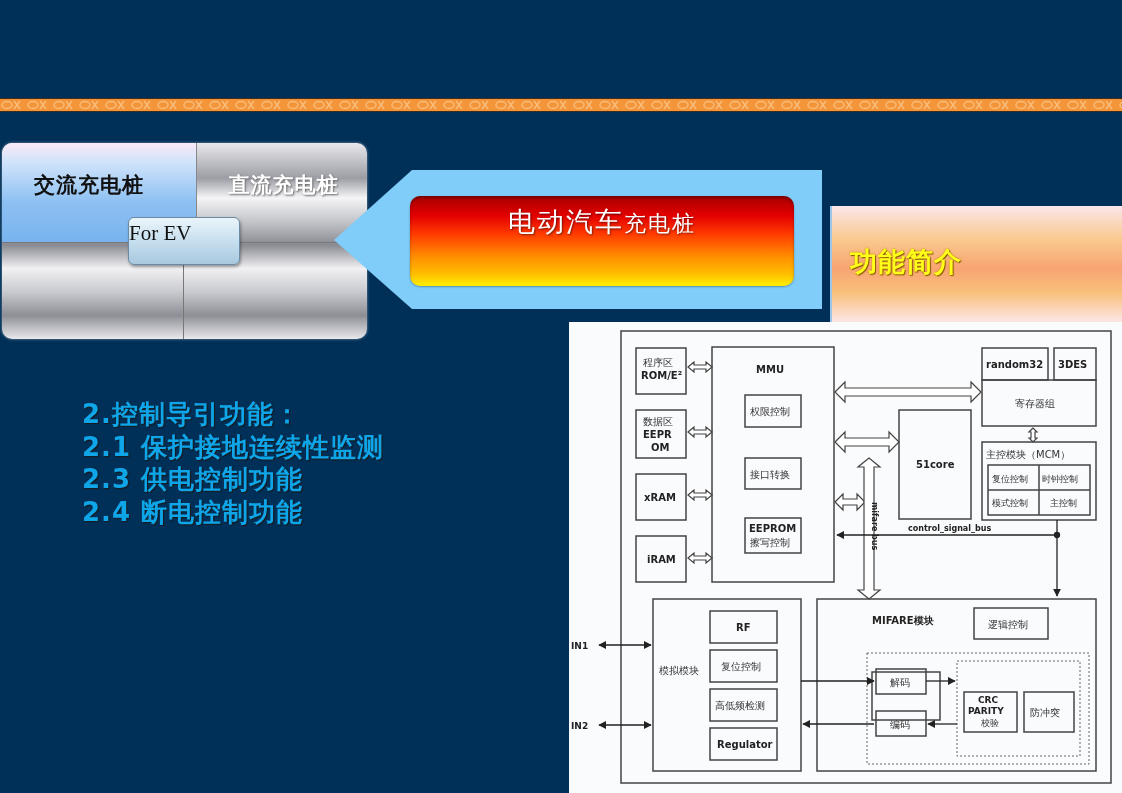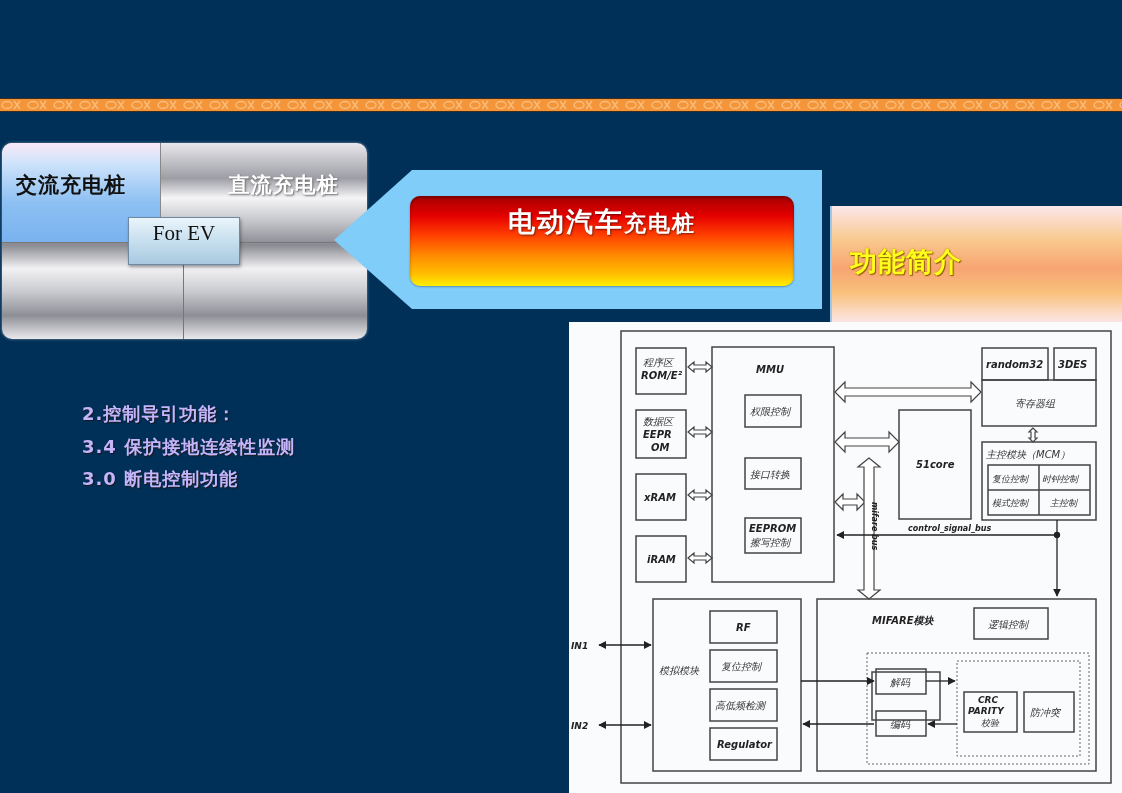--- a/index.html
+++ b/index.html
@@ -10,65 +10,65 @@
     background: #f4953a;
     border-top: 1px solid #3a2e22; border-bottom: 1px solid #3a2e22;
     overflow: hidden; }
   .band svg { display: block; }
 
   
   .tabs { position: absolute; left: 2px; top: 143px; width: 365px; height: 196px;
     border-radius: 10px; overflow: hidden;
     background: linear-gradient(180deg,#e8e8ec 0%,#9d9ea5 18%,#f5f5f7 28%,#c4c5ca 40%,#8a8b92 52%,#f1f1f3 64%,#c9cacf 76%,#8e8f96 88%,#e9e9ec 100%);
     box-shadow: 0 0 3px rgba(255,255,255,.5); }
-  .tab-ac { position: absolute; left: 0; top: 0; width: 159px; height: 99px;
+  .tab-ac { position: absolute; left: 0; top: 0; width: 195px; height: 99px;
     background: linear-gradient(180deg,#fbe9f8 0%,#cfe3fb 20%,#8dc0f2 60%,#78b3ef 100%);
     border-right: 1px solid #888; }
   .tab-dc { position: absolute; left: 182px; top: 0; width: 183px; height: 99px; }
   .tab-label { position: absolute; top: 28px; width: 100%; text-align: center;
     font-weight: bold; font-size: 21px; letter-spacing: 1px; }
   .tab-ac .tab-label { color: #111; left: -10px; }
   .tab-dc .tab-label { color: #fff; text-shadow: 1px 1px 2px #666; left: 8px; }
   .tabs .divider-h { position: absolute; left: 0; top: 99px; width: 100%; height: 1px; background: #777; }
   .tabs .divider-v { position: absolute; left: 181px; top: 99px; width: 1px; height: 97px; background: #777; }
   .for-ev { position: absolute; left: 128px; top: 217px; width: 112px; height: 48px;
-    border-radius: 0; border: 1px solid #6c8aa3;
+    border-radius: 6px; border: 1px solid #6c8aa3;
     background: linear-gradient(180deg,#eaf5fb 0%,#c7dfee 50%,#a9c9e0 100%);
     box-shadow: 1px 2px 3px rgba(0,0,0,.35);
     font-family: "Liberation Serif", serif; font-size: 21px; color: #111;
-    text-align: center; line-height: 30px; padding-top: 0; }
+    line-height: 30px; padding-top: 0; }
 
   
   .arrow-banner { position: absolute; left: 334px; top: 170px; width: 488px; height: 139px; }
   .title-pill { position: absolute; left: 410px; top: 196px; width: 384px; height: 90px;
     border-radius: 10px;
     background: linear-gradient(180deg,#a60000 0%,#e40000 22%,#ff3a00 42%,#ff8a00 66%,#ffc200 88%,#fff000 100%);
     box-shadow: inset 0 2px 3px rgba(0,0,0,.3), 0 1px 2px rgba(0,0,0,.3); }
   .title-pill .t { position: absolute; left: 0; top: 8px; width: 100%; text-align: center;
-    color: #fff; font-weight: bold; font-size: 27px; letter-spacing: 2px;
+    color: #fff; font-weight: normal; font-size: 27px; letter-spacing: 2px;
     text-shadow: 1px 1px 2px rgba(0,0,0,.5); }
   .title-pill .t small { font-size: 22px; }
 
   
   .section-box { position: absolute; left: 830px; top: 170px; width: 292px; height: 139px;
     border-left: 2px solid #9fc6e6;
     background: linear-gradient(180deg,#fbe6ea 0%,#f9c88c 25%,#f8a472 45%,#f8c07a 62%,#fde3df 82%,#fbe8ec 100%); margin-top: 36px; }
   .section-box .t { position: absolute; left: 18px; top: 38px; color: #ffff1a;
     font-weight: bold; font-size: 27px; letter-spacing: 1px;
     text-shadow: 1px 1px 1px #8a5a00, 0 0 2px #c07a00; }
 
   
   .body-text { position: absolute; left: 82px; top: 398px; width: 430px;
-    color: #c4b5fd; font-weight: bold; font-size: 18px; line-height: 32.5px;
+    color: #0ea5e9; font-weight: bold; font-size: 26px; line-height: 32.5px;
     text-shadow: 1px 1px 1px #1a1a1a; letter-spacing: 1px; }
   .body-text .indent { padding-left: 32px; }
 
   
   .diagram-panel { position: absolute; left: 569px; top: 322px; width: 553px; height: 471px;
-    background: #fafbfd; font-style: italic; }
+    background: #fafbfd; }
   .diagram-panel svg { position: absolute; left: 0; top: 0; }
   .dlabel { font-family: "DejaVu Sans", sans-serif; font-size: 10px; fill: #222; font-weight: bold; }
   .dlabel-cn { font-family: "DejaVu Sans", sans-serif; font-size: 10px; fill: #333; }
 </style>
 </head>
 <body>
 
 <div class="band">
   <svg width="1122" height="12">
     <defs>
@@ -102,22 +102,23 @@
     <span>电动汽车</span><small>充电桩</small>
   </div>
 </div>
 
 <div class="section-box">
   <span class="t">功能简介</span>
 </div>
 
 <div class="body-text">
   <div>2.控制导引功能：</div>
-  <div>3.4 保护接地连续性监测</div>
-  <div>3.0 断电控制功能</div>
+  <div>2.1 保护接地连续性监测</div>
+  <div>2.3 供电控制功能</div>
+  <div>2.4 断电控制功能</div>
 </div>
 
 <div class="diagram-panel">
   <svg width="553" height="471" viewBox="0 0 553 471">
     <defs>
       <marker id="ah" viewBox="0 0 10 10" refX="9" refY="5" markerWidth="6" markerHeight="6" orient="auto-start-reverse">
         <path d="M0 0 L10 5 L0 10 z" fill="#222"></path>
       </marker>
     </defs>
     <g stroke="#444" stroke-width="1.5" fill="none">

